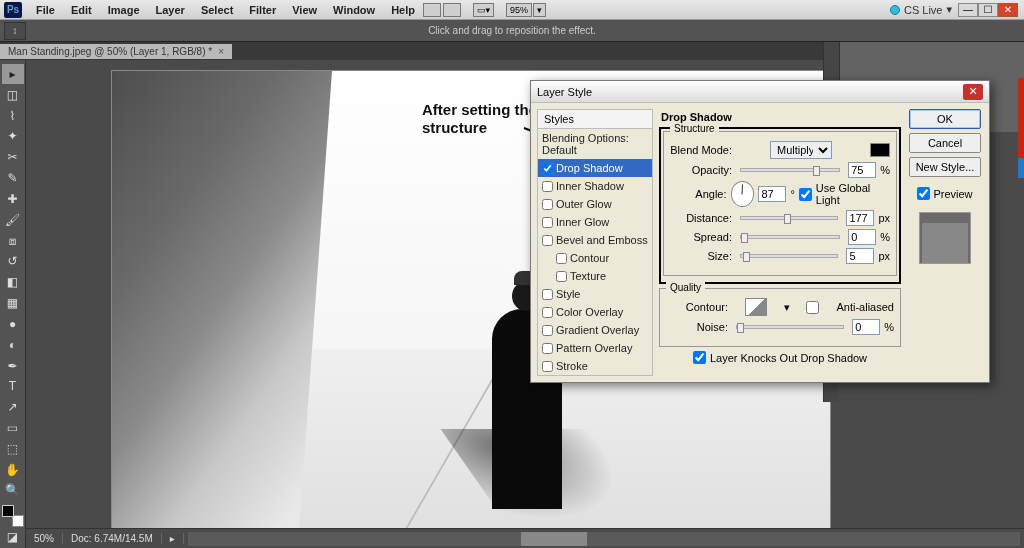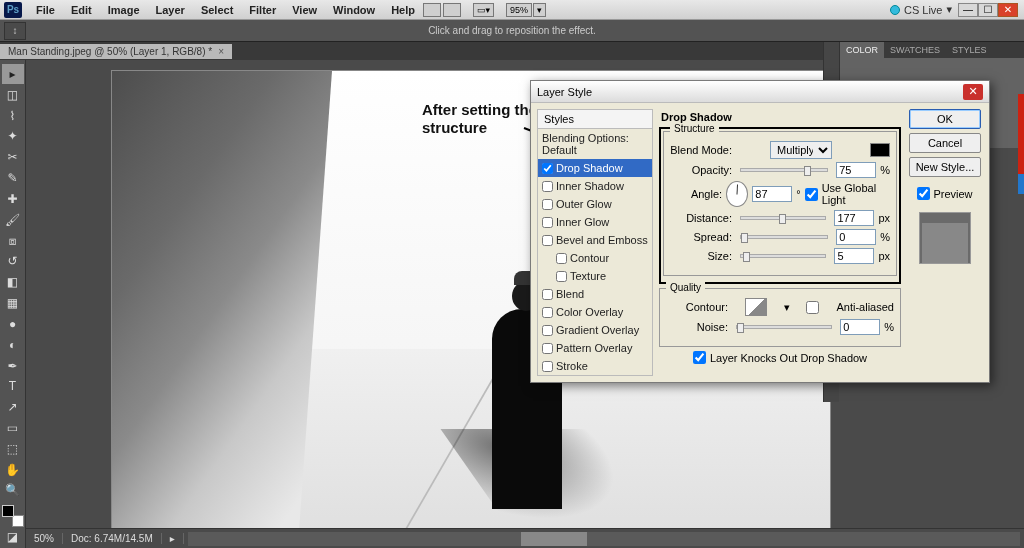--- a/index.html
+++ b/index.html
@@ -87,21 +87,21 @@
 
 .settings-col{flex:1;}
 .grp{border:1px solid #999;margin-bottom:4px;position:relative;padding:6px 6px 8px;}
 .grp-title{position:absolute;top:-7px;left:6px;background:#ece9d8;padding:0 4px;font-size:10px;}
 .outer-grp{border:2px solid #000;padding:2px;margin-bottom:4px;}
 .outer-grp .grp-title{top:-9px;font-weight:normal;}
 .row{display:flex;align-items:center;margin:3px 0;gap:4px;justify-content:space-between;}
 .row label{width:62px;text-align:right;}
 .row select,.row input[type=text]{border:1px solid #7f9db9;padding:1px 2px;font-size:11px;}
 .row select{width:62px;}
-.row input[type=text]{width:40px;text-align:left;}
+.row input[type=text]{width:28px;text-align:left;}
 .slider{flex:1;height:4px;background:#ddd;border:1px solid #aaa;position:relative;margin:0 4px;}
 .slider-thumb{position:absolute;top:-3px;width:7px;height:10px;background:#eee;border:1px solid #888;}
 .swatch{width:20px;height:14px;background:#000;border:1px solid #888;}
 .angle-dial{width:26px;height:26px;border:1px solid #888;border-radius:50%;position:relative;background:#fff;}
 .angle-dial::after{content:"";position:absolute;left:50%;top:50%;width:10px;height:1px;background:#333;transform:rotate(-87deg);transform-origin:left;}
 .contour-sw{width:22px;height:18px;border:1px solid #888;background:linear-gradient(135deg,#fff 50%,#888 50%);}
 
 .btns-col{width:76px;display:flex;flex-direction:column;gap:4px;align-items:center;}
 .btn{width:72px;padding:3px 0;background:#efefef;border:1px solid #888;border-radius:2px;text-align:center;font-size:11px;}
 .btn.primary{border:1px solid #2a5db0;box-shadow:0 0 0 1px #9cf inset;}
@@ -224,25 +224,20 @@
     <span>Doc: 6.74M/14.5M</span>
     <span>▸</span>
     <div class="scroll">
         <div class="thumb"></div>
       </div>
   </div>
 </div>
 
 <div class="panel-collapse"></div>
 <div class="panels">
-  <div class="panel-tabs">
-    <span class="active">COLOR</span>
-    <span>SWATCHES</span>
-    <span>STYLES</span>
-  </div>
   <div class="panel-body">
     <div class="brand-strip"></div>
     <div class="brand-strip2"></div>
   </div>
 </div>
 
 <div class="dialog">
   <div class="dlg-title">
     <span>Layer Style</span>
     <div class="x">✕</div>
@@ -278,21 +273,21 @@
           <div class="indent">
             <input type="checkbox" style="">
             <span>Contour</span>
           </div>
           <div class="indent">
             <input type="checkbox" style="">
             <span>Texture</span>
           </div>
           <div>
             <input type="checkbox" style="">
-            <span>Blend</span>
+            <span>Style</span>
           </div>
           <div>
             <input type="checkbox" style="">
             <span>Color Overlay</span>
           </div>
           <div>
             <input type="checkbox" style="">
             <span>Gradient Overlay</span>
           </div>
           <div>

